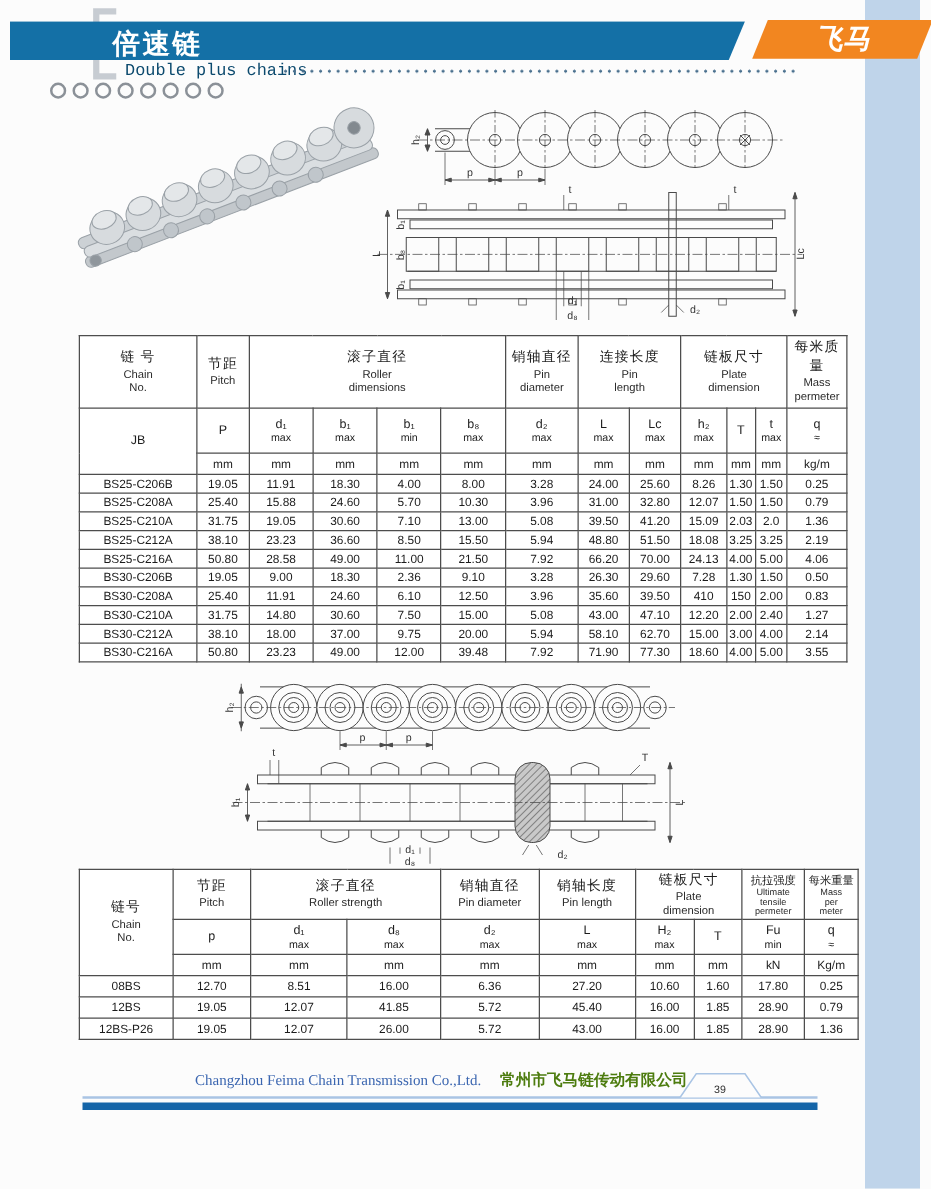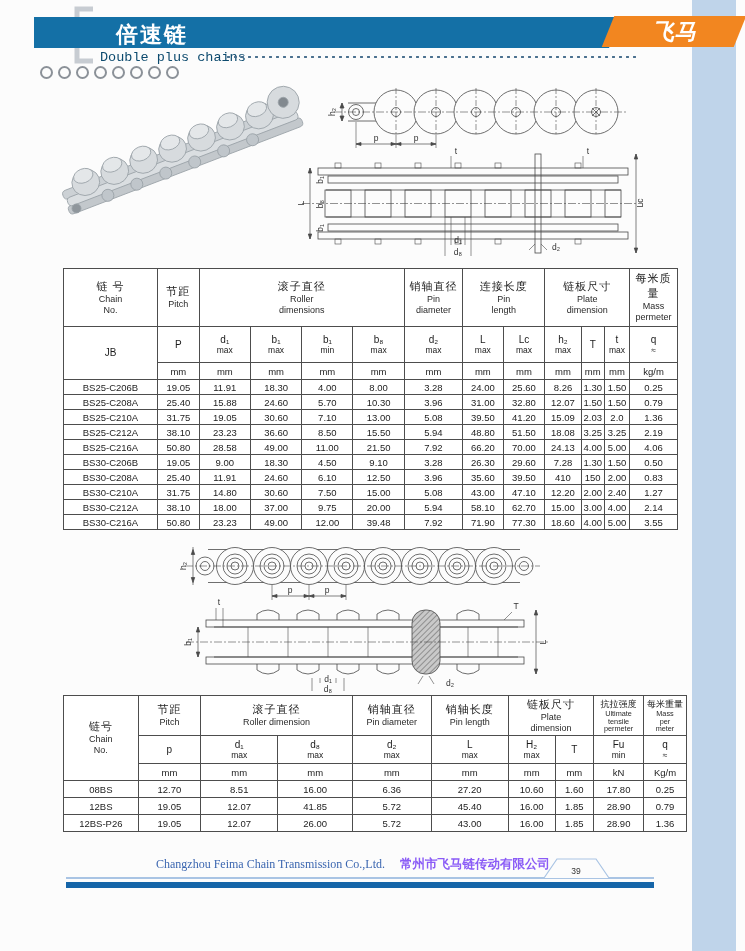--- a/index.html
+++ b/index.html
@@ -4,21 +4,21 @@
 <style>
   html,body{margin:0;padding:0}
   body{position:relative;width:745px;height:951px;background:#fcfcfc;overflow:hidden;
        font-family:"Liberation Sans","DejaVu Sans",sans-serif;color:#1c1c1c}
 
   
   .sidebar{position:absolute;left:692px;top:0;width:44px;height:951px;background:#bfd4ea;z-index:0}
 
   
   .bracket{position:absolute;left:66px;top:4px;z-index:0}
-  .banner{position:absolute;left:34px;top:17px;width:588px;height:31px;background:#1470a6;z-index:1;
+  .banner{position:absolute;left:8px;top:17px;width:588px;height:31px;background:#1470a6;z-index:1;
           clip-path:polygon(0 0,100% 0,calc(100% - 13px) 100%,0 100%)}
   .banner-title{position:absolute;left:82px;top:3px;color:#fff;font-size:22px;font-weight:bold;letter-spacing:2px}
   .logo{position:absolute;left:608px;top:16px;width:132px;height:31px;background:#f28620;z-index:2;transform:skewX(-22deg)}
   .logo-text{display:block;transform:skewX(22deg);text-align:center;color:#fff;font-size:22px;line-height:30px;
              font-weight:bold;font-style:italic;font-family:"DejaVu Serif","Liberation Serif",serif}
   .subtitle{position:absolute;left:100px;top:50px;font-family:Liberation Mono, monospace;
             font-size:13.5px;color:#0c4a6e;z-index:2}
   .dotline{position:absolute;left:225px;top:53px;width:415px;height:8px;z-index:2;
            background-image:radial-gradient(circle,#4a708e 1.1px,transparent 1.4px);
            background-size:7px 8px;background-repeat:repeat-x}
@@ -51,21 +51,21 @@
   #t1 thead tr:nth-child(3){height:17px}
   #t1 tbody tr{height:15px}
   #t2 thead tr:nth-child(1){height:40px}
   #t2 thead tr:nth-child(2){height:28px}
   #t2 thead tr:nth-child(3){height:17px}
   #t2 tbody tr{height:17px}
 
   
   .f-en{position:absolute;left:156px;top:857px;font-family:"Liberation Serif","DejaVu Serif",serif;
         font-size:12px;color:#3b66b0;z-index:2}
-  .f-cn{position:absolute;left:400px;top:856px;font-size:12.5px;font-weight:bold;color:#8b5cf6;z-index:2}
+  .f-cn{position:absolute;left:400px;top:856px;font-size:12.5px;font-weight:bold;color:#4d7c0f;z-index:2}
   .f-thin{position:absolute;left:66px;top:877px;width:588px;height:2px;background:#a9c4e4;z-index:1}
   .f-thick{position:absolute;left:66px;top:882px;width:588px;height:6px;background:#1565a8;z-index:1}
   .f-page{position:absolute;left:543px;top:857px;z-index:3}
 </style>
 </head>
 <body>
 
 <div class="sidebar"></div>
 
 <svg class="bracket" width="28" height="62">
@@ -550,21 +550,21 @@
         <td>24.13</td>
         <td>4.00</td>
         <td>5.00</td>
         <td>4.06</td>
       </tr>
       <tr>
         <td>BS30-C206B</td>
         <td>19.05</td>
         <td>9.00</td>
         <td>18.30</td>
-        <td>4.50</td>
+        <td>2.36</td>
         <td>9.10</td>
         <td>3.28</td>
         <td>26.30</td>
         <td>29.60</td>
         <td>7.28</td>
         <td>1.30</td>
         <td>1.50</td>
         <td>0.50</td>
       </tr>
       <tr>
@@ -648,21 +648,21 @@
           <div class="cn">链号</div>
           <div class="en">Chain</div>
           <div class="en">No.</div>
         </th>
         <th colspan="1">
           <div class="cn">节距</div>
           <div class="en">Pitch</div>
         </th>
         <th colspan="2">
           <div class="cn">滚子直径</div>
-          <div class="en">Roller dimension</div>
+          <div class="en">Roller strength</div>
         </th>
         <th colspan="1">
           <div class="cn">销轴直径</div>
           <div class="en">Pin diameter</div>
         </th>
         <th colspan="1">
           <div class="cn">销轴长度</div>
           <div class="en">Pin length</div>
         </th>
         <th colspan="2">

